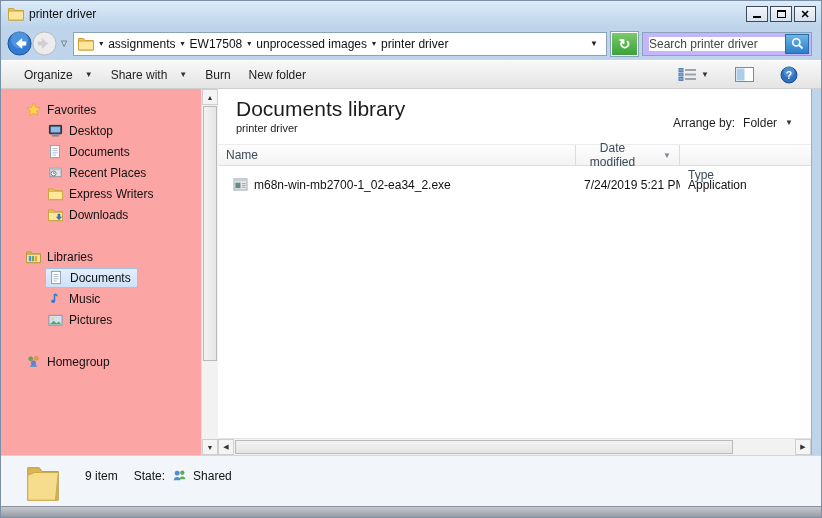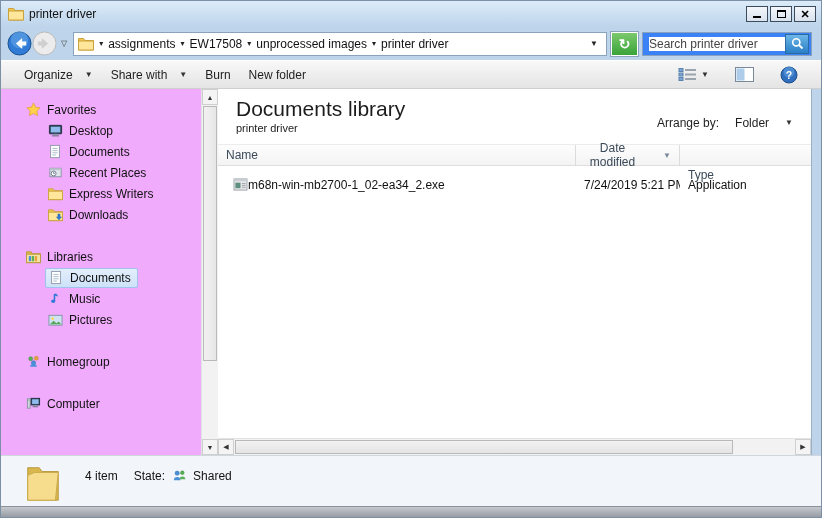--- a/index.html
+++ b/index.html
@@ -26,73 +26,73 @@
   .nav-circle { width:25px; height:25px; border-radius:50%; flex:0 0 auto; }
   .drop7 { font-size:8px; color:#444; margin:0 2px 0 0; }
   .addressbox { flex:1; height:24px; background:#fff; border:1px solid #8aa3bc;
     display:flex; align-items:center; padding:0 4px; gap:3px; min-width:0; }
   .crumb-sep { font-size:8px; color:#222; padding:0 2px; }
   .crumb { font-size:12px; color:#111; white-space:nowrap; }
   .addr-caret { margin-left:auto; font-size:8px; color:#222; padding:0 4px; }
   .refresh-btn { width:27px; height:24px; border:1px solid #fff; outline:1px solid #8aa3bc;
     background:linear-gradient(#7cc96d,#39a338); display:flex; align-items:center; justify-content:center;
     color:#fff; font-size:14px; font-weight:bold; flex:0 0 auto; }
-  .searchbox { width:170px; height:24px; background:#3b82f6; border:1px solid #8aa3bc;
+  .searchbox { width:170px; height:24px; background:#c4b5fd; border:1px solid #8aa3bc;
     display:flex; align-items:center; padding:0 2px 0 6px; flex:0 0 auto; }
   .searchbox input { border:0; outline:0; flex:1; font-size:12px; color:#333; min-width:0;
     font-family:"Liberation Sans", sans-serif; }
   .searchbox input::placeholder { color:#444; opacity:1; }
   .search-btn { width:24px; height:20px; background:linear-gradient(#6db6e8,#2a7fc6);
     border:1px solid #2a6ba5; display:flex; align-items:center; justify-content:center; flex:0 0 auto; }
   
   .toolbar { height:29px; background:linear-gradient(#f8f8f8,#e4e4e4);
     border-top:1px solid #fff; border-bottom:1px solid #cfcfcf;
     display:flex; align-items:center; padding:0 14px; flex:0 0 auto; }
   .tb-item { font-size:12px; color:#1e1e1e; padding:4px 9px; display:flex; align-items:center; gap:12px; }
   .tb-caret { font-size:8px; color:#333; }
   .tb-right { margin-left:auto; display:flex; align-items:center; gap:8px; }
   
   .body { flex:1 1 auto; display:flex; background:#fff; min-height:0; }
   .right-chrome { width:10px; background:#bdd4ea; border-left:1px solid #9ab0c6; flex:0 0 auto; }
   
-  .sidebar { width:200px; flex:0 0 auto; background:#f0abfc; padding-top:10px; overflow:hidden; }
+  .sidebar { width:200px; flex:0 0 auto; background:#fca5a5; padding-top:10px; overflow:hidden; }
   .sb-item { height:21px; display:flex; align-items:center; font-size:12px; color:#111; }
   .sb-item .sb-inner { display:flex; align-items:center; gap:6px; padding:1px 6px 1px 2px; border-radius:2px; }
   .lvl0 { padding-left:22px; }
   .lvl1 { padding-left:44px; }
   .sb-item.selected .sb-inner { background:linear-gradient(#e3eefb,#cde2f8); border:1px solid #9fc3ec; }
   .sb-gap { height:21px; }
   .sb-ico { width:16px; height:16px; flex:0 0 auto; display:flex; align-items:center; justify-content:center; }
   
   .vscroll { width:17px; flex:0 0 auto; background:#f2f2f2; border-left:1px solid #e3e3e3;
     display:flex; flex-direction:column; position:relative; }
   .scroll-btn { height:16px; background:#f4f4f4; border:1px solid #cfcfcf;
     display:flex; align-items:center; justify-content:center; font-size:7px; color:#333; flex:0 0 auto; }
   .vscroll .thumb { position:absolute; left:1px; right:1px; top:17px; height:255px;
     background:linear-gradient(90deg,#f2f2f2,#e6e6e6); border:1px solid #b9b9b9; }
   .vscroll .btn-bottom { margin-top:auto; }
   
   .content { flex:1 1 auto; position:relative; background:#fff; min-width:0; display:flex; flex-direction:column; }
   .lib-head { padding:8px 18px 4px 18px; display:flex; }
   .lib-title { font-size:21px; color:#1c1c1c; font-weight:normal; }
   .lib-sub { font-size:11px; color:#1c1c1c; margin-top:1px; }
-  .arrange { margin-left:auto; display:flex; align-items:center; gap:16px; font-size:12px; color:#1e1e1e; padding-top:14px; }
+  .arrange { margin-left:auto; display:flex; align-items:center; gap:8px; font-size:12px; color:#1e1e1e; padding-top:14px; }
   .arrange .caret { font-size:8px; color:#333; }
   
   .col-head { height:22px; display:flex; border-top:1px solid #ececec; border-bottom:1px solid #dedede;
     background:linear-gradient(#fdfdfd,#f3f3f3); margin-top:6px; }
   .col { font-size:12px; color:#3c4a5a; display:flex; align-items:center; padding:0 8px; border-right:1px solid #dcdcdc; }
   .col-name { width:358px; }
   .col-date { width:104px; gap:22px;text-align:center; }
   .col-type { flex:1; border-right:none;margin-top:30px; }
   .sort-caret { font-size:8px; color:#7a8a9a; }
   
   .rows { flex:1; position:relative; }
   .file-row { display:flex; align-items:center; height:21px; margin-top:8px; }
-  .cell { font-size:12px; color:#111; padding:0 8px; display:flex; align-items:center; overflow:hidden; white-space:nowrap; }
+  .cell { font-size:12px; color:#111; padding:0 8px; display:flex; align-items:center; gap:6px; overflow:hidden; white-space:nowrap; }
   .cell-name { width:358px; padding-left:14px; }
   .cell-date { width:104px; }
   .cell-type { flex:1; }
   
   .hscroll { height:17px; flex:0 0 auto; background:#f2f2f2; border-top:1px solid #e3e3e3;
     display:flex; align-items:stretch; position:relative; }
   .hscroll .scroll-btn { width:16px; height:auto; }
   .hscroll .thumb { position:absolute; top:1px; bottom:1px; left:17px; width:84%;
     background:linear-gradient(#f2f2f2,#e4e4e4); border:1px solid #b9b9b9; }
   .hscroll .btn-right { margin-left:auto; }
@@ -363,35 +363,20 @@
                 <circle cx="8" cy="9.5" r="2.3" fill="#4a90d9" stroke="#2f6cab" stroke-width="0.5"></circle>
                 <path d="M4.5,13.5 a3.5,2.5 0 0 1 7,0 z" fill="#4a90d9"></path>
               </svg>
           </span>
           <span>Homegroup</span>
         </span>
       </div>
 
       <div class="sb-gap"></div>
 
-      <div class="sb-item lvl0">
-        <span class="sb-inner">
-          <span class="sb-ico">
-            <svg width="15" height="15" viewBox="0 0 16 16">
-                <rect x="1.5" y="3" width="3" height="10" fill="#d0d6de" stroke="#8a93a3"></rect>
-                <rect x="2.2" y="4" width="1.6" height="1" fill="#7fd17f"></rect>
-                <rect x="5.5" y="2.5" width="9" height="7" fill="#30485e" stroke="#1e3040"></rect>
-                <rect x="6.5" y="3.5" width="7" height="5" fill="#8fbced"></rect>
-                <rect x="8.5" y="9.5" width="3" height="1.4" fill="#8a93a3"></rect>
-                <rect x="7" y="10.9" width="6" height="1.1" fill="#6c7687"></rect>
-              </svg>
-          </span>
-          <span>Computer</span>
-        </span>
-      </div>
 
 
     </div>
 
     <div class="vscroll">
       <div class="scroll-btn">▲</div>
       <div class="thumb"></div>
       <div class="scroll-btn btn-bottom">▼</div>
     </div>
 
@@ -452,21 +437,21 @@
 
     <div class="right-chrome"></div>
   </div>
 
   <div class="statusbar">
     <svg class="status-folder" viewBox="0 0 40 44">
       <path d="M4,6 h12 l3,4 h17 v30 h-32 z" fill="#d9b64e" stroke="#b8983d"></path>
       <path d="M4,14 l7,-3 h25 l-3,29 h-29 z" fill="#f6dd8d" stroke="#c9a94a"></path>
     </svg>
     <div class="status-text">
-      <span>4 item</span>
+      <span>9 item</span>
       <span style="width:4px;"></span>
       <span>State:</span>
       <span class="sb-ico">
         <svg width="15" height="14" viewBox="0 0 16 15">
             <circle cx="5.5" cy="4.5" r="2.3" fill="#4a90d9" stroke="#2f6cab" stroke-width="0.5"></circle>
             <path d="M2,12 a3.5,3.5 0 0 1 7,0 z" fill="#4a90d9"></path>
             <circle cx="11" cy="4" r="2" fill="#58b058" stroke="#3d8a3d" stroke-width="0.5"></circle>
             <path d="M8.2,11 a3,3 0 0 1 6,0 z" fill="#58b058"></path>
           </svg>
       </span>

